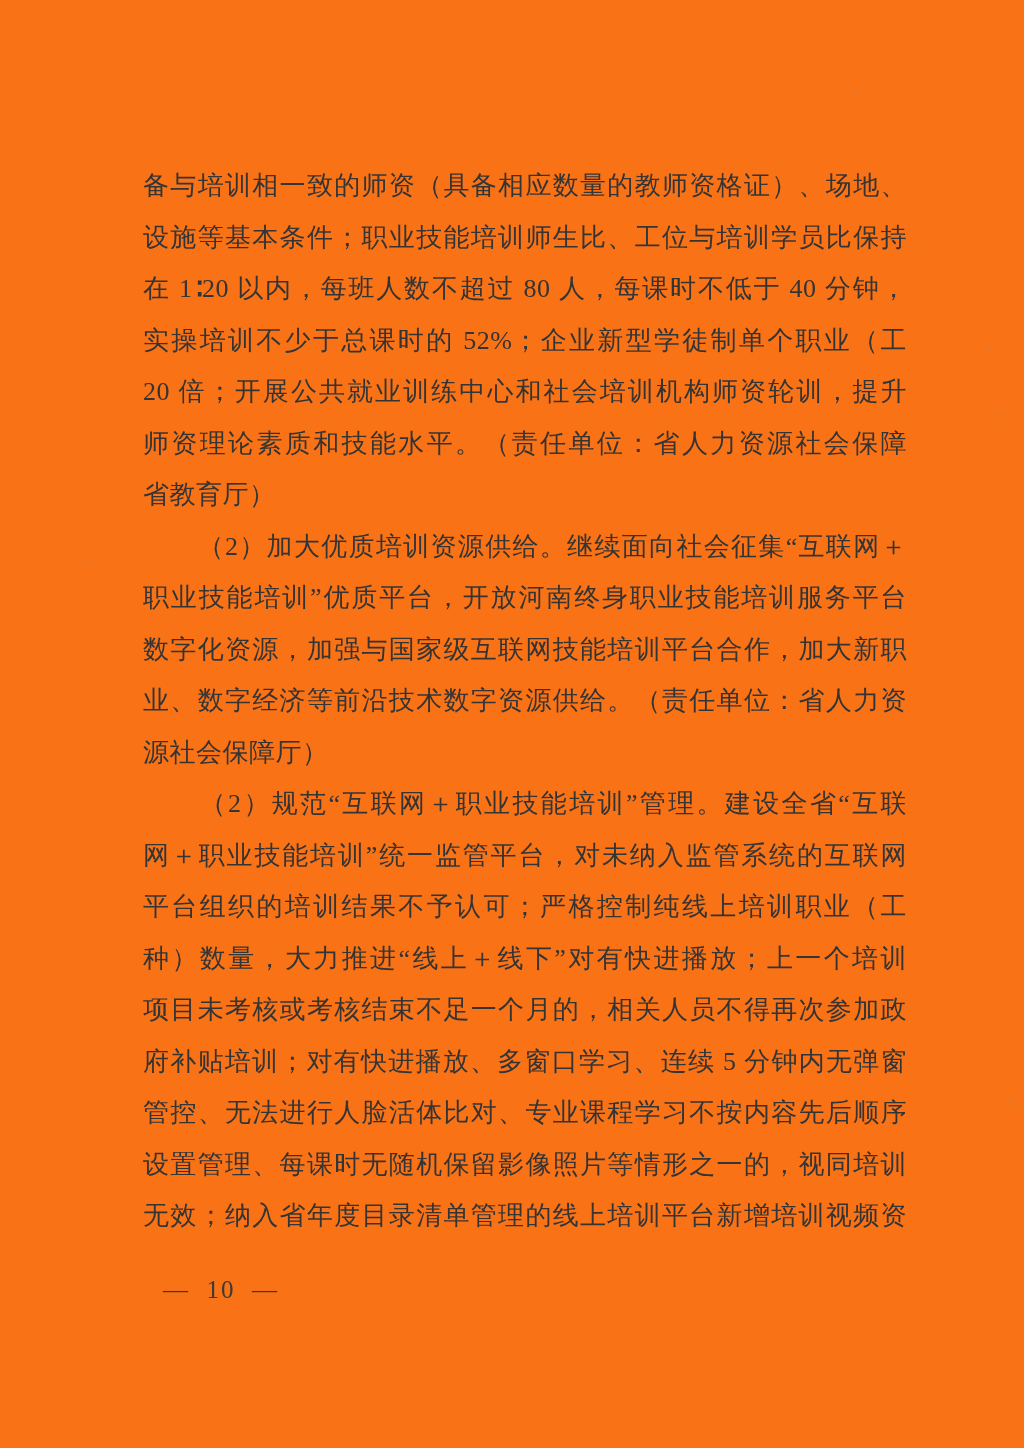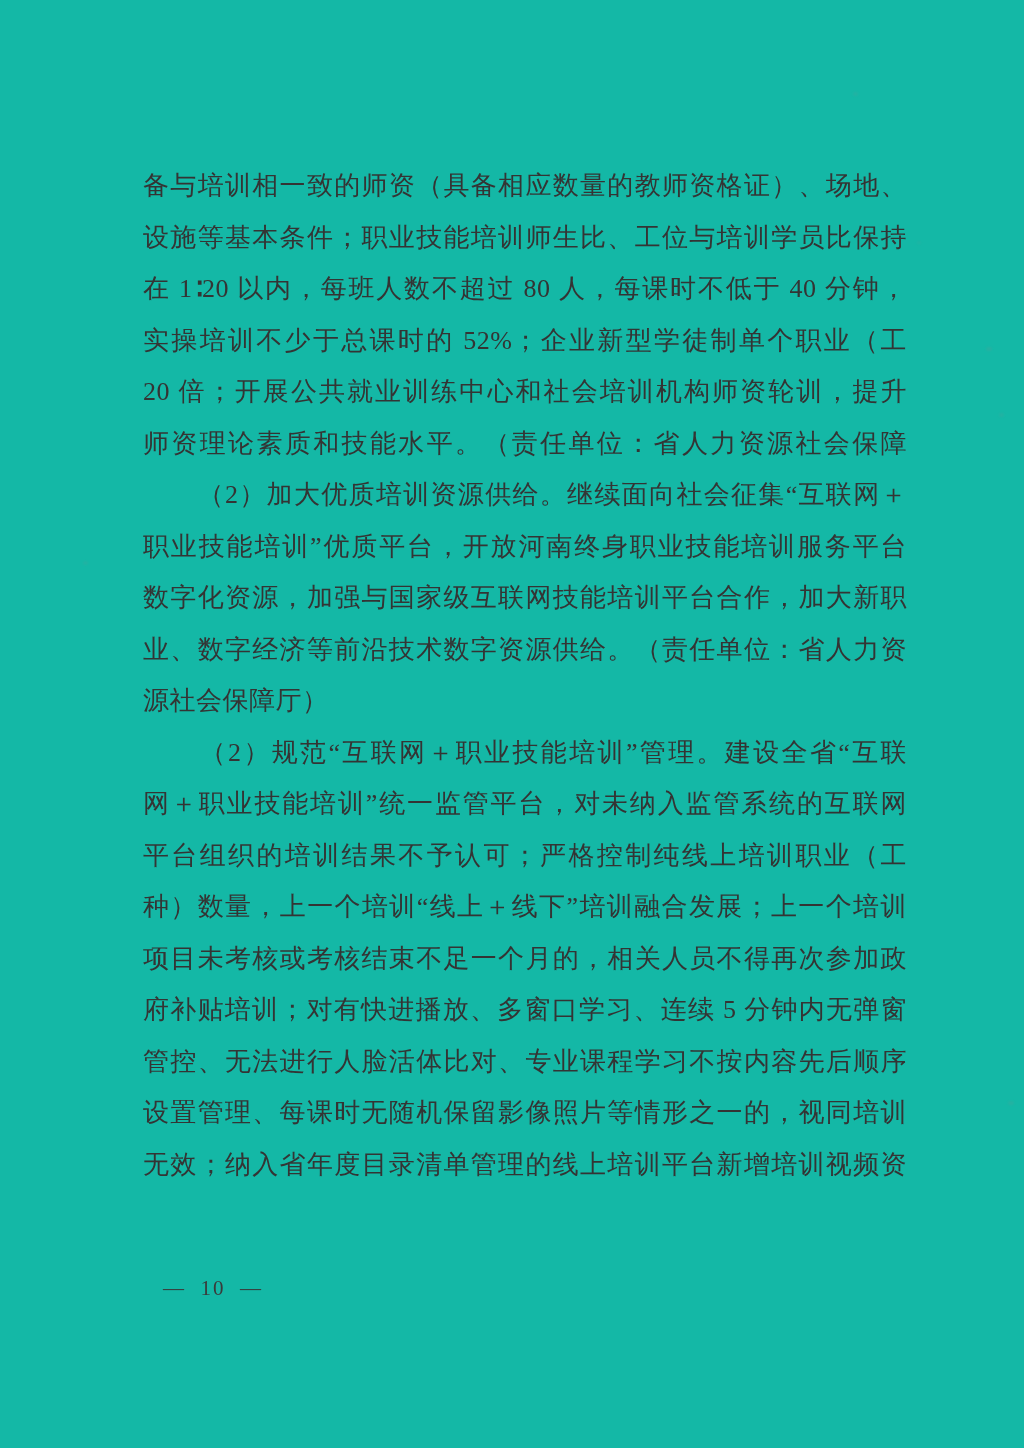--- a/index.html
+++ b/index.html
@@ -4,21 +4,21 @@
 <style>
   html, body {
     margin: 0;
     padding: 0;
     background: #ffffff;
   }
   .page {
     position: relative;
     width: 1024px;
     height: 1448px;
-    background: #14b8a6;
+    background: #f97316;
     overflow: hidden;
     font-family: "Liberation Serif", "DejaVu Serif", serif;
     color: #343434;
   }
   .text-block {
     position: absolute;
     left: 143px;
     top: 160px;
     width: 764px;
   }
@@ -34,21 +34,21 @@
     overflow: hidden;
   }
   .line.para-end {
     text-align: left;
     text-align-last: left;
   }
   .footer {
     position: absolute;
     left: 163px;
     top: 1276px;
-    font-size: 21px;
+    font-size: 25px;
     letter-spacing: 2px;
     color: #3a3a3a;
     white-space: pre;
   }
   
   .speck {
     position: absolute;
     border-radius: 50%;
     background: #8a8a8a;
     filter: blur(1px);
@@ -66,29 +66,30 @@
 
 <div class="page">
 
   <div class="text-block">
     <div class="line">备与培训相一致的师资（具备相应数量的教师资格证）、场地、</div>
     <div class="line">设施等基本条件；职业技能培训师生比、工位与培训学员比保持</div>
     <div class="line">在 1∶20 以内，每班人数不超过 80 人，每课时不低于 40 分钟，</div>
     <div class="line">实操培训不少于总课时的 52%；企业新型学徒制单个职业（工</div>
     <div class="line">20 倍；开展公共就业训练中心和社会培训机构师资轮训，提升</div>
     <div class="line">师资理论素质和技能水平。（责任单位：省人力资源社会保障厅、</div>
+    <div class="line para-end">省教育厅）</div>
     <div class="line">　　（2）加大优质培训资源供给。继续面向社会征集“互联网＋</div>
     <div class="line">职业技能培训”优质平台，开放河南终身职业技能培训服务平台</div>
     <div class="line">数字化资源，加强与国家级互联网技能培训平台合作，加大新职</div>
     <div class="line">业、数字经济等前沿技术数字资源供给。（责任单位：省人力资</div>
     <div class="line para-end">源社会保障厅）</div>
     <div class="line">　　（2）规范“互联网＋职业技能培训”管理。建设全省“互联</div>
     <div class="line">网＋职业技能培训”统一监管平台，对未纳入监管系统的互联网</div>
     <div class="line">平台组织的培训结果不予认可；严格控制纯线上培训职业（工</div>
-    <div class="line">种）数量，上一个培训“线上＋线下”培训融合发展；上一个培训</div>
+    <div class="line">种）数量，大力推进“线上＋线下”对有快进播放；上一个培训</div>
     <div class="line">项目未考核或考核结束不足一个月的，相关人员不得再次参加政</div>
     <div class="line">府补贴培训；对有快进播放、多窗口学习、连续 5 分钟内无弹窗</div>
     <div class="line">管控、无法进行人脸活体比对、专业课程学习不按内容先后顺序</div>
     <div class="line">设置管理、每课时无随机保留影像照片等情形之一的，视同培训</div>
     <div class="line">无效；纳入省年度目录清单管理的线上培训平台新增培训视频资</div>
   </div>
 
   <div class="footer">—  10  —</div>
 
   <div class="speck s1"></div>

